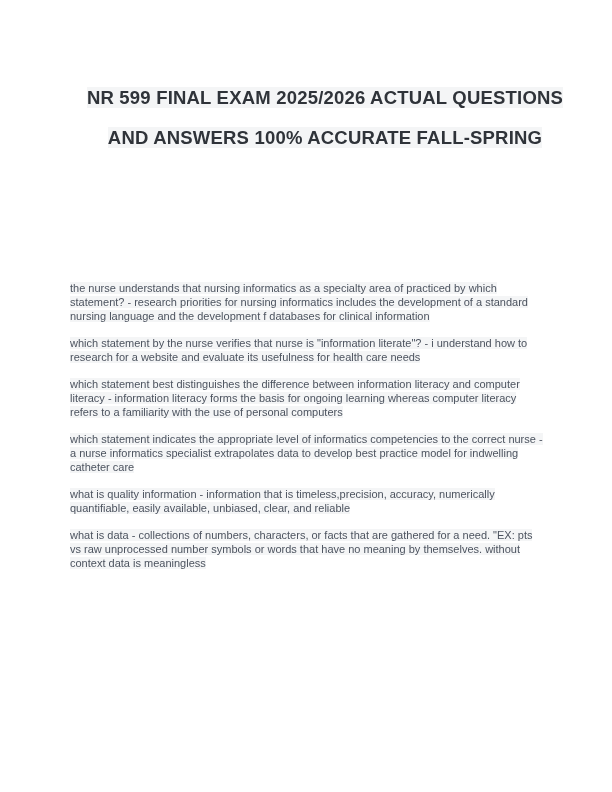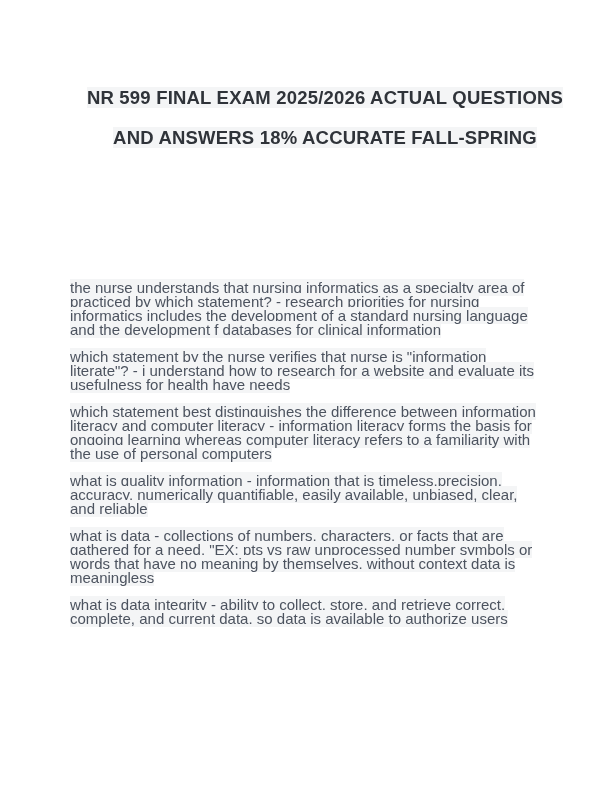--- a/index.html
+++ b/index.html
@@ -30,57 +30,57 @@
   }
   .doc-title .hl {
     background: #f4f5f6;
   }
   .body-text {
     position: absolute;
     left: 70px;
     top: 281px;
     width: 476px;
     color: #4c535f;
-    font-size: 15px;
+    font-size: 11px;
     line-height: 14px;
   }
   .para {
     margin: 0 0 13px 0;
     padding: 0;
   }
   .para .hl {
     background: #f4f5f6;
     box-decoration-break: clone;
     -webkit-box-decoration-break: clone;
   }
 </style>
 </head>
 <body>
 
 <div class="page">
 
   <h1 class="doc-title">
     <span class="hl">NR 599 FINAL EXAM 2025/2026 ACTUAL QUESTIONS</span><br>
-    <span class="hl">AND ANSWERS 18% ACCURATE FALL-SPRING</span>
+    <span class="hl">AND ANSWERS 100% ACCURATE FALL-SPRING</span>
   </h1>
 
   <div class="body-text">
     <p class="para">
       <span class="hl">the nurse understands that nursing informatics as a specialty area of practiced by which statement? - research priorities for nursing informatics includes the development of a standard nursing language and the development f databases for clinical information</span>
     </p>
     <p class="para">
-      <span class="hl">which statement by the nurse verifies that nurse is "information literate"? - i understand how to research for a website and evaluate its usefulness for health have needs</span>
+      <span class="hl">which statement by the nurse verifies that nurse is "information literate"? - i understand how to research for a website and evaluate its usefulness for health care needs</span>
     </p>
     <p class="para">
       <span class="hl">which statement best distinguishes the difference between information literacy and computer literacy - information literacy forms the basis for ongoing learning whereas computer literacy refers to a familiarity with the use of personal computers</span>
+    </p>
+    <p class="para">
+      <span class="hl">which statement indicates the appropriate level of informatics competencies to the correct nurse - a nurse informatics specialist extrapolates data to develop best practice model for indwelling catheter care</span>
     </p>
     <p class="para">
       <span class="hl">what is quality information - information that is timeless,precision, accuracy, numerically quantifiable, easily available, unbiased, clear, and reliable</span>
     </p>
     <p class="para">
       <span class="hl">what is data - collections of numbers, characters, or facts that are gathered for a need. "EX: pts vs raw unprocessed number symbols or words that have no meaning by themselves. without context data is meaningless</span>
     </p>
-    <p class="para">
-      <span class="hl">what is data integrity - ability to collect, store, and retrieve correct, complete, and current data. so data is available to authorize users</span>
-    </p>
   </div>
 
 </div>
 
 </body></html>

